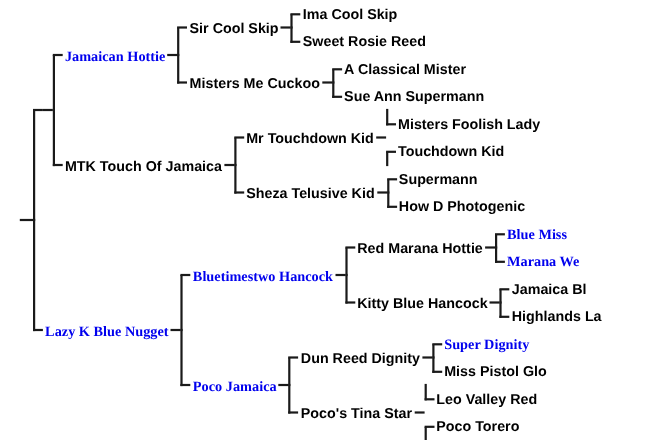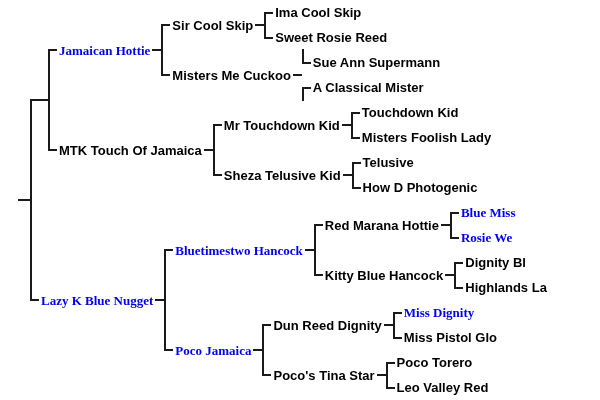--- a/index.html
+++ b/index.html
@@ -111,28 +111,28 @@
                       </div>
                     </div>
                   </div>
                 </div>
 
                 <div class="branch bottom">
                   <div class="node">
                     <span class="label">Misters Me Cuckoo</span>
                     <span class="stub"></span>
                     <div class="children">
+                      <div class="branch top">
+                        <div class="node leaf">
+                          <span class="label">A Classical Mister</span>
+                        </div>
+                      </div>
                       <div class="branch bottom">
                         <div class="node leaf">
                           <span class="label">Sue Ann Supermann</span>
-                        </div>
-                      </div>
-                      <div class="branch top">
-                        <div class="node leaf">
-                          <span class="label">A Classical Mister</span>
                         </div>
                       </div>
                     </div>
                   </div>
                 </div>
 
               </div>
             </div>
           </div>
 
@@ -140,42 +140,42 @@
             <div class="node">
               <span class="label">MTK Touch Of Jamaica</span>
               <span class="stub"></span>
               <div class="children">
 
                 <div class="branch top">
                   <div class="node">
                     <span class="label">Mr Touchdown Kid</span>
                     <span class="stub"></span>
                     <div class="children">
+                      <div class="branch bottom">
+                        <div class="node leaf">
+                          <span class="label">Misters Foolish Lady</span>
+                        </div>
+                      </div>
                       <div class="branch top">
                         <div class="node leaf">
                           <span class="label">Touchdown Kid</span>
                         </div>
                       </div>
-                      <div class="branch bottom">
-                        <div class="node leaf">
-                          <span class="label">Misters Foolish Lady</span>
-                        </div>
-                      </div>
                     </div>
                   </div>
                 </div>
 
                 <div class="branch bottom">
                   <div class="node">
                     <span class="label">Sheza Telusive Kid</span>
                     <span class="stub"></span>
                     <div class="children">
                       <div class="branch top">
                         <div class="node leaf">
-                          <span class="label">Telusive</span>
+                          <span class="label">Supermann</span>
                         </div>
                       </div>
                       <div class="branch bottom">
                         <div class="node leaf">
                           <span class="label">How D Photogenic</span>
                         </div>
                       </div>
                     </div>
                   </div>
                 </div>
@@ -205,35 +205,35 @@
                     <span class="label">Red Marana Hottie</span>
                     <span class="stub"></span>
                     <div class="children">
                       <div class="branch top">
                         <div class="node leaf">
                           <span class="label link">Blue Miss</span>
                         </div>
                       </div>
                       <div class="branch bottom">
                         <div class="node leaf">
-                          <span class="label link">Rosie We</span>
+                          <span class="label link">Marana We</span>
                         </div>
                       </div>
                     </div>
                   </div>
                 </div>
 
                 <div class="branch bottom">
                   <div class="node">
                     <span class="label">Kitty Blue Hancock</span>
                     <span class="stub"></span>
                     <div class="children">
                       <div class="branch top">
                         <div class="node leaf">
-                          <span class="label">Dignity Bl</span>
+                          <span class="label">Jamaica Bl</span>
                         </div>
                       </div>
                       <div class="branch bottom">
                         <div class="node leaf">
                           <span class="label">Highlands La</span>
                         </div>
                       </div>
                     </div>
                   </div>
                 </div>
@@ -248,45 +248,45 @@
               <span class="stub"></span>
               <div class="children">
 
                 <div class="branch top">
                   <div class="node">
                     <span class="label">Dun Reed Dignity</span>
                     <span class="stub"></span>
                     <div class="children">
                       <div class="branch top">
                         <div class="node leaf">
-                          <span class="label link">Miss Dignity</span>
+                          <span class="label link">Super Dignity</span>
                         </div>
                       </div>
                       <div class="branch bottom">
                         <div class="node leaf">
                           <span class="label">Miss Pistol Glo</span>
                         </div>
                       </div>
                     </div>
                   </div>
                 </div>
 
                 <div class="branch bottom">
                   <div class="node">
                     <span class="label">Poco's Tina Star</span>
                     <span class="stub"></span>
                     <div class="children">
+                      <div class="branch bottom">
+                        <div class="node leaf">
+                          <span class="label">Leo Valley Red</span>
+                        </div>
+                      </div>
                       <div class="branch top">
                         <div class="node leaf">
                           <span class="label">Poco Torero</span>
-                        </div>
-                      </div>
-                      <div class="branch bottom">
-                        <div class="node leaf">
-                          <span class="label">Leo Valley Red</span>
                         </div>
                       </div>
                     </div>
                   </div>
                 </div>
 
               </div>
             </div>
           </div>
 

